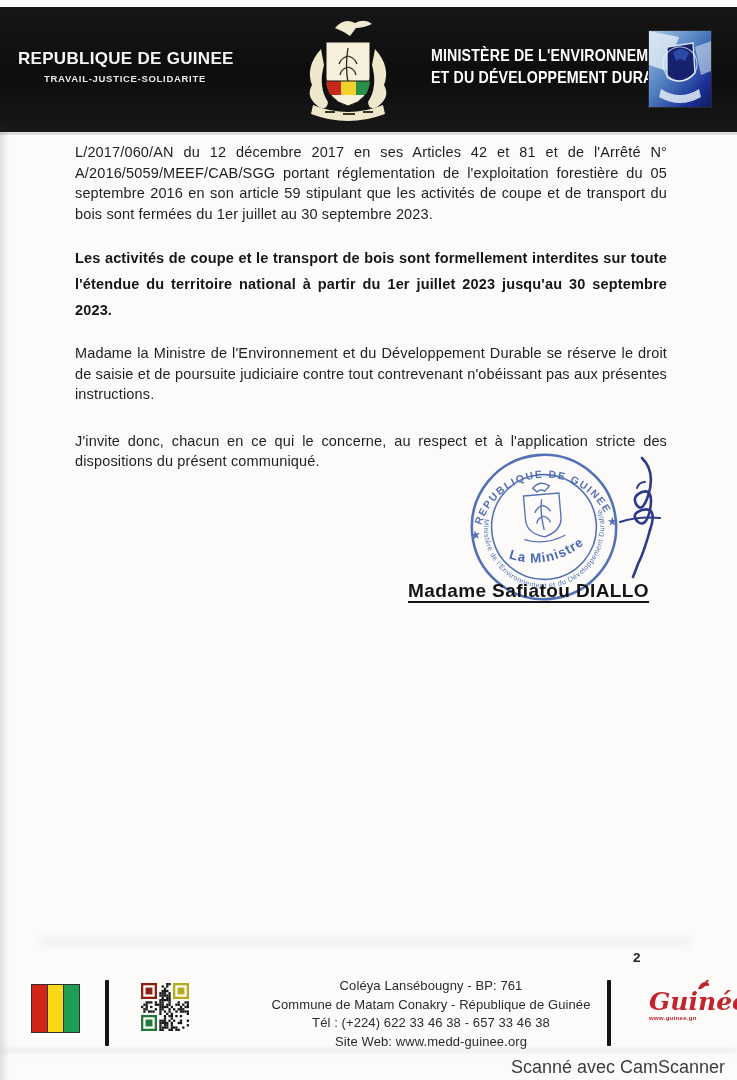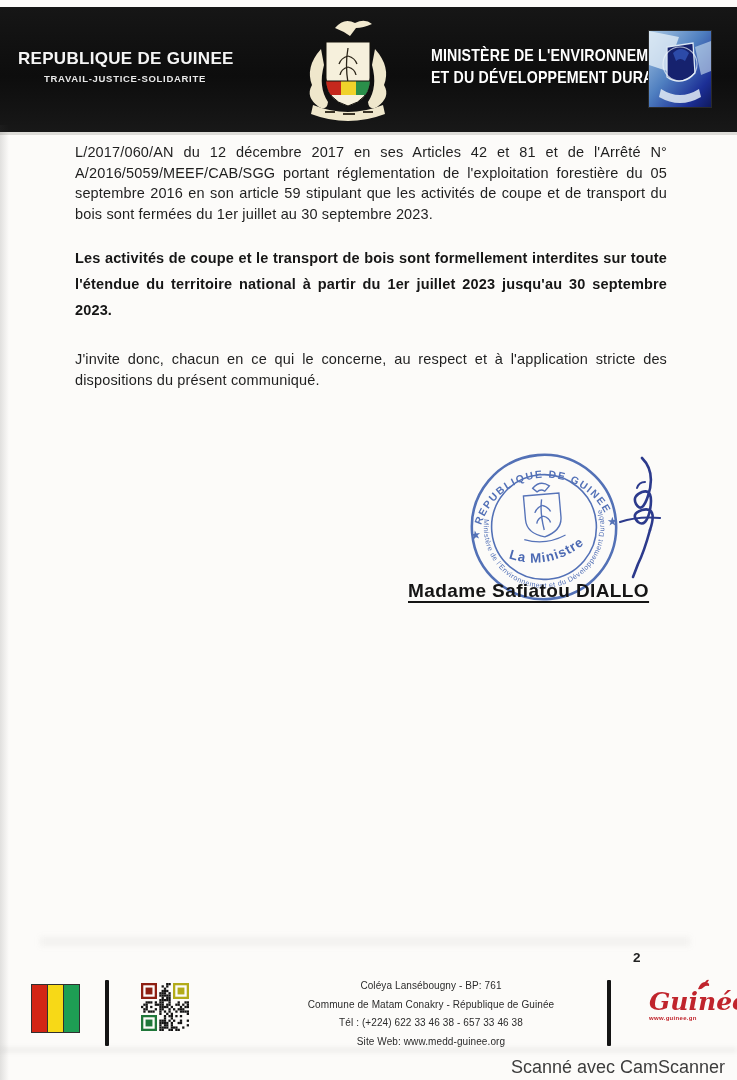--- a/index.html
+++ b/index.html
@@ -44,21 +44,21 @@
   .flag { position:absolute; left:31px; top:6px; width:49px; height:49px; display:flex; }
   .flag span { flex:1; border:1.6px solid #303030; }
   .flag .red    { background:#d32515; border-right:none; }
   .flag .yellow { background:#f7d917; }
   .flag .green  { background:#1e9e54; border-left:none; }
   .vbar { position:absolute; top:2px; width:3.5px; height:66px; background:#141414; border-radius:1px;}
   .vbar1 { left:105px; } .vbar2 { left:607px; }
   .qr { position:absolute; left:141px; top:5px; width:48px; height:48px; }
   .qr svg { width:100%; height:100%; }
   .address { position:absolute; left:228px; top:-1px; width:406px; text-align:center;
-             font-size:10px; line-height:18.5px; color:#2b2b2b; letter-spacing:.1px;}
+             font-size:13px; line-height:18.5px; color:#2b2b2b; letter-spacing:.1px;}
   .brand { position:absolute; left:649px; top:11px; width:88px; text-align:left; }
   .brand-name { font-family:"DejaVu Serif", serif; font-style:italic; font-weight:bold;
                 font-size:25px; color:#c0242c; line-height:26px; position:relative;}
   .brand-bird { position:absolute; left:46px; top:-10px; width:16px; height:14px; }
   .brand-url  { font-size:6px; font-weight:bold; color:#c0242c; letter-spacing:.3px; margin-top:0px;}
   .camscanner { position:absolute; right:12px; top:1057px; font-size:18px; color:#3d3d3d; }
   
   .edge-l { position:absolute; left:0; top:125px; width:9px; height:955px;
             background:linear-gradient(90deg,rgba(60,60,60,.14),rgba(60,60,60,0)); }
   .streak1 { position:absolute; left:40px; top:937px; width:650px; height:9px;
@@ -135,20 +135,21 @@
       <path d="M18 16 L44 12 L46 42 Q32 56 18 46 Z" fill="#16226e" stroke="#dce8f4" stroke-width="1.3"></path>
       <path d="M24 22 Q32 14 40 22 L36 30 Q31 26 27 30 Z" fill="#2c4aa8"></path>
       <path d="M12 58 Q31 70 50 58 L52 66 Q31 78 10 66 Z" fill="#e4edf6" opacity=".85"></path>
       <circle cx="31" cy="33" r="17" fill="none" stroke="#f0f6fb" stroke-width="1.2" opacity=".7"></circle>
     </svg>
   </div>
 
   <div class="content">
     <p class="p1">L/2017/060/AN du 12 décembre 2017 en ses Articles 42 et 81 et de l'Arrêté N° A/2016/5059/MEEF/CAB/SGG portant réglementation de l'exploitation forestière du 05 septembre 2016 en son article 59 stipulant que les activités de coupe et de transport du bois sont fermées du 1er juillet au 30 septembre 2023.</p>
     <p class="p2">Les activités de coupe et le transport de bois sont formellement interdites sur toute l'étendue du territoire national à partir du 1er juillet 2023 jusqu'au 30 septembre 2023.</p>
+    <p class="p3">Madame la Ministre de l'Environnement et du Développement Durable se réserve le droit de saisie et de poursuite judiciaire contre tout contrevenant n'obéissant pas aux présentes instructions.</p>
     <p class="p4">J'invite donc, chacun en ce qui le concerne, au respect et à l'application stricte des dispositions du présent communiqué.</p>
   </div>
 
   <svg class="stamp" viewBox="0 0 170 170">
     <defs>
       <path id="arcTop" d="M 17,103 A 68,68 0 1 1 153,103"></path>
       <path id="arcBot" d="M 26,70 A 61,61 0 1 0 144,70"></path>
       <path id="arcMin" d="M 44,112 Q 85,132 127,104"></path>
     </defs>
     <g stroke="#4767b2" fill="none">

